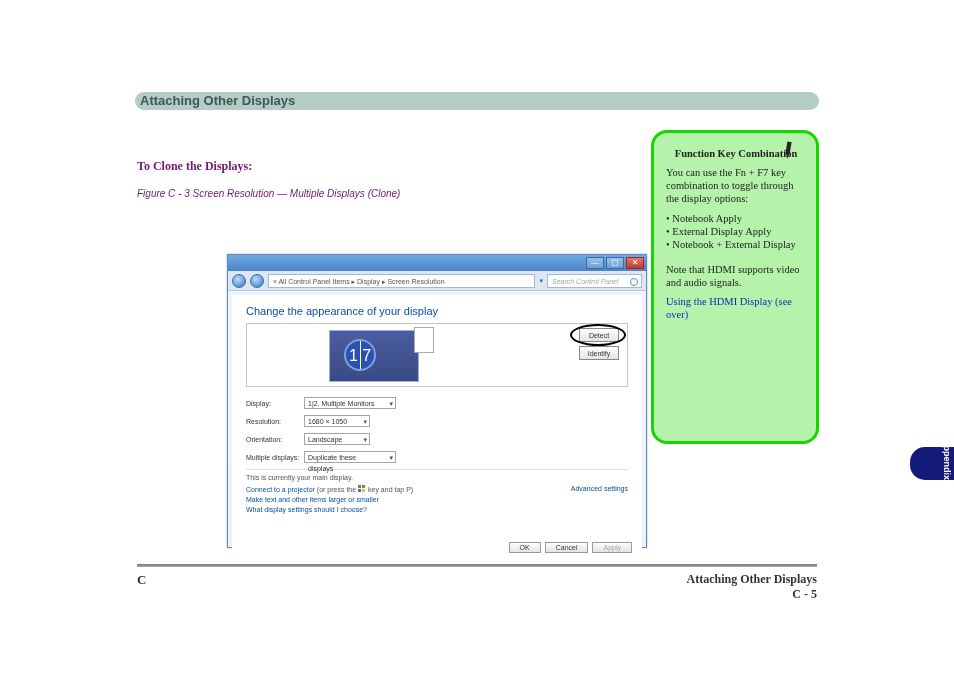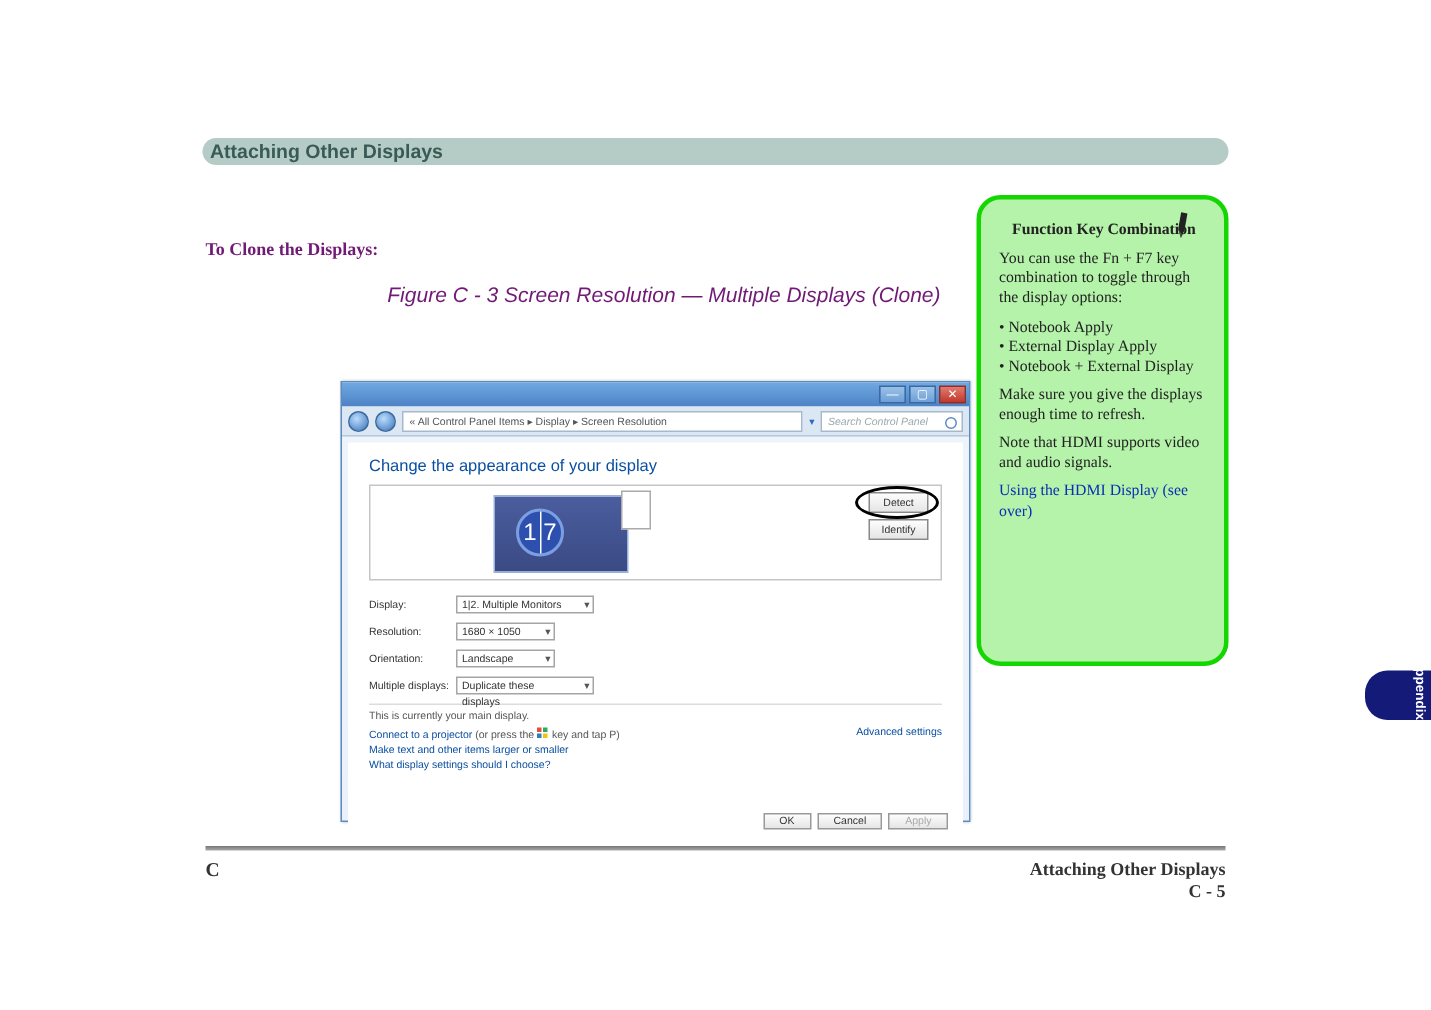--- a/index.html
+++ b/index.html
@@ -261,21 +261,21 @@
 </style>
 </head>
 <body>
 
 <div class="header-bar">
   <span class="header-bar-text">Attaching Other Displays</span>
 </div>
 
 <div class="instr">
   <div class="row bold">To Clone the Displays:</div>
-  <div style="margin-top:14px; font-family:Arial; font-style:italic; font-size:14px;text-align:right;">Figure C - 3  Screen Resolution — Multiple Displays (Clone)</div>
+  <div style="margin-top:14px; font-family:Arial; font-style:italic; font-size:10px;">Figure C - 3  Screen Resolution — Multiple Displays (Clone)</div>
 </div>
 
 <div class="dialog">
   <div class="titlebar">
     <div class="tbtn">—</div>
     <div class="tbtn">▢</div>
     <div class="tbtn close">✕</div>
   </div>
   <div class="addrbar">
     <div class="navcircle"></div>
@@ -337,21 +337,20 @@
     <path d="M2 16 L4 10 L12 2 L15 5 L7 13 Z" fill="#222"></path>
     <path d="M2 16 L4 14 L4 10 Z" fill="#555"></path>
   </svg>
   <div style="text-align:center;font-weight:bold;margin-bottom:6px">Function Key Combination</div>
   <span>You can use the </span><span style="font-weight:normal">Fn + F7</span><span> key combination to toggle through the display options:</span>
   <div style="height:6px"></div>
   <div>• Notebook Apply</div>
   <div>• External Display Apply</div>
   <div>• Notebook + External Display</div>
   <div style="height:6px"></div>
-  <div>Make sure you give the displays enough time to refresh.</div>
   <div style="height:6px"></div>
   <div>Note that HDMI supports video and audio signals.</div>
   <div style="height:6px"></div>
   <span class="hyperlink">Using the HDMI Display (see over)</span>
 </div>
 
 <div class="side-tab">
   <span>Appendix</span>
 </div>
 

